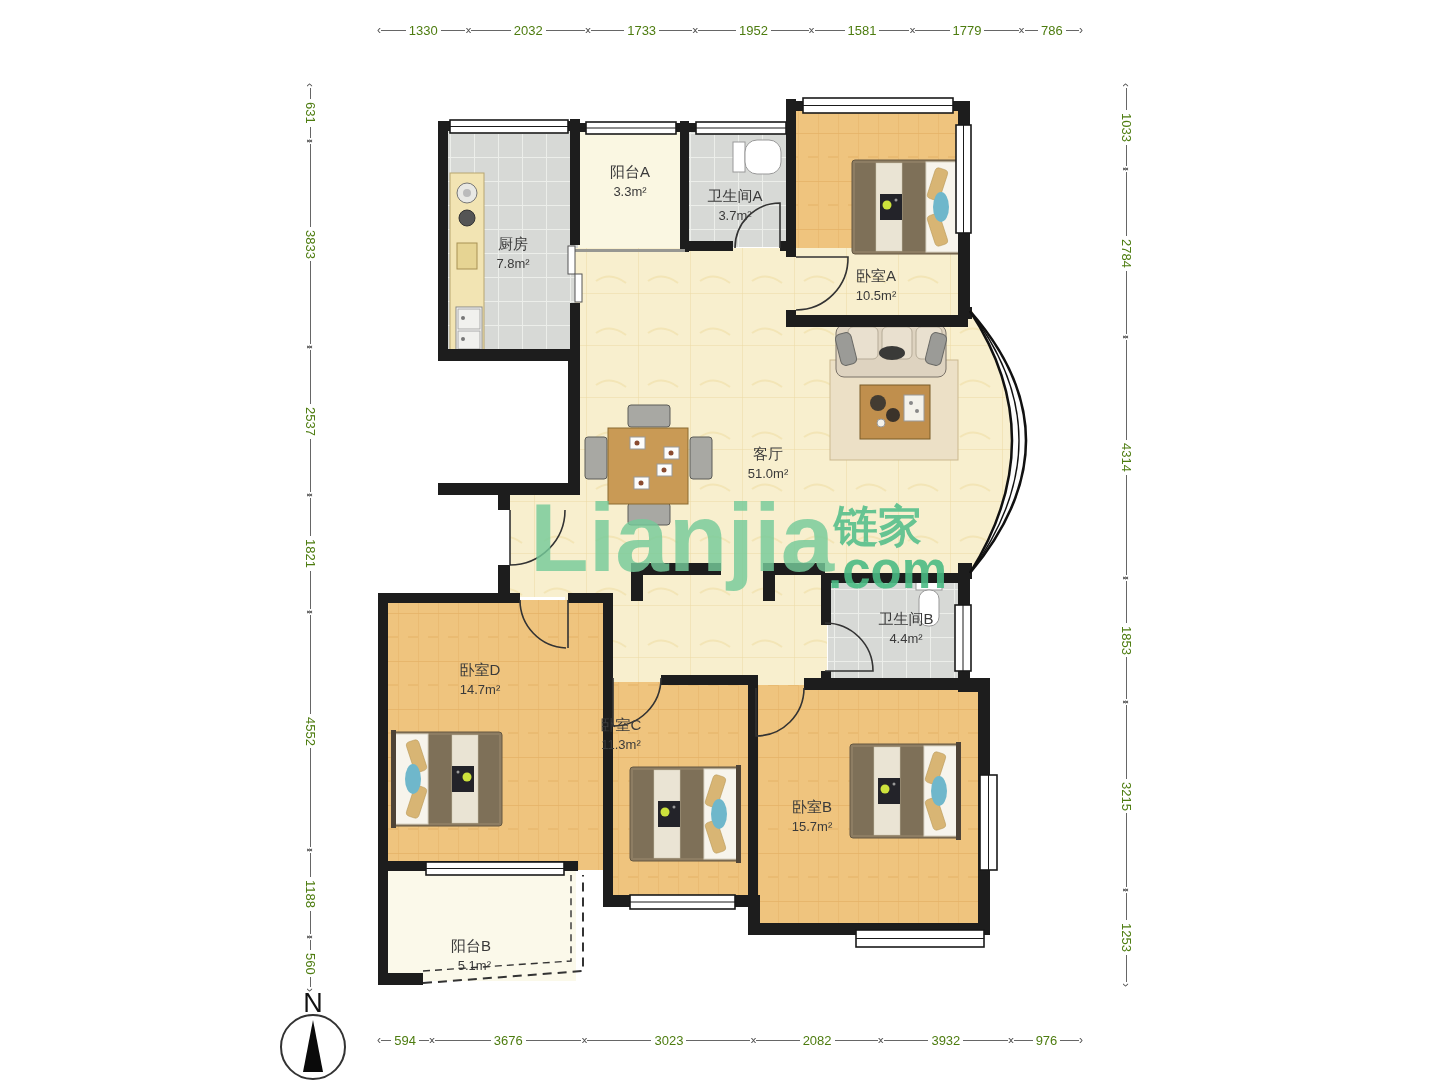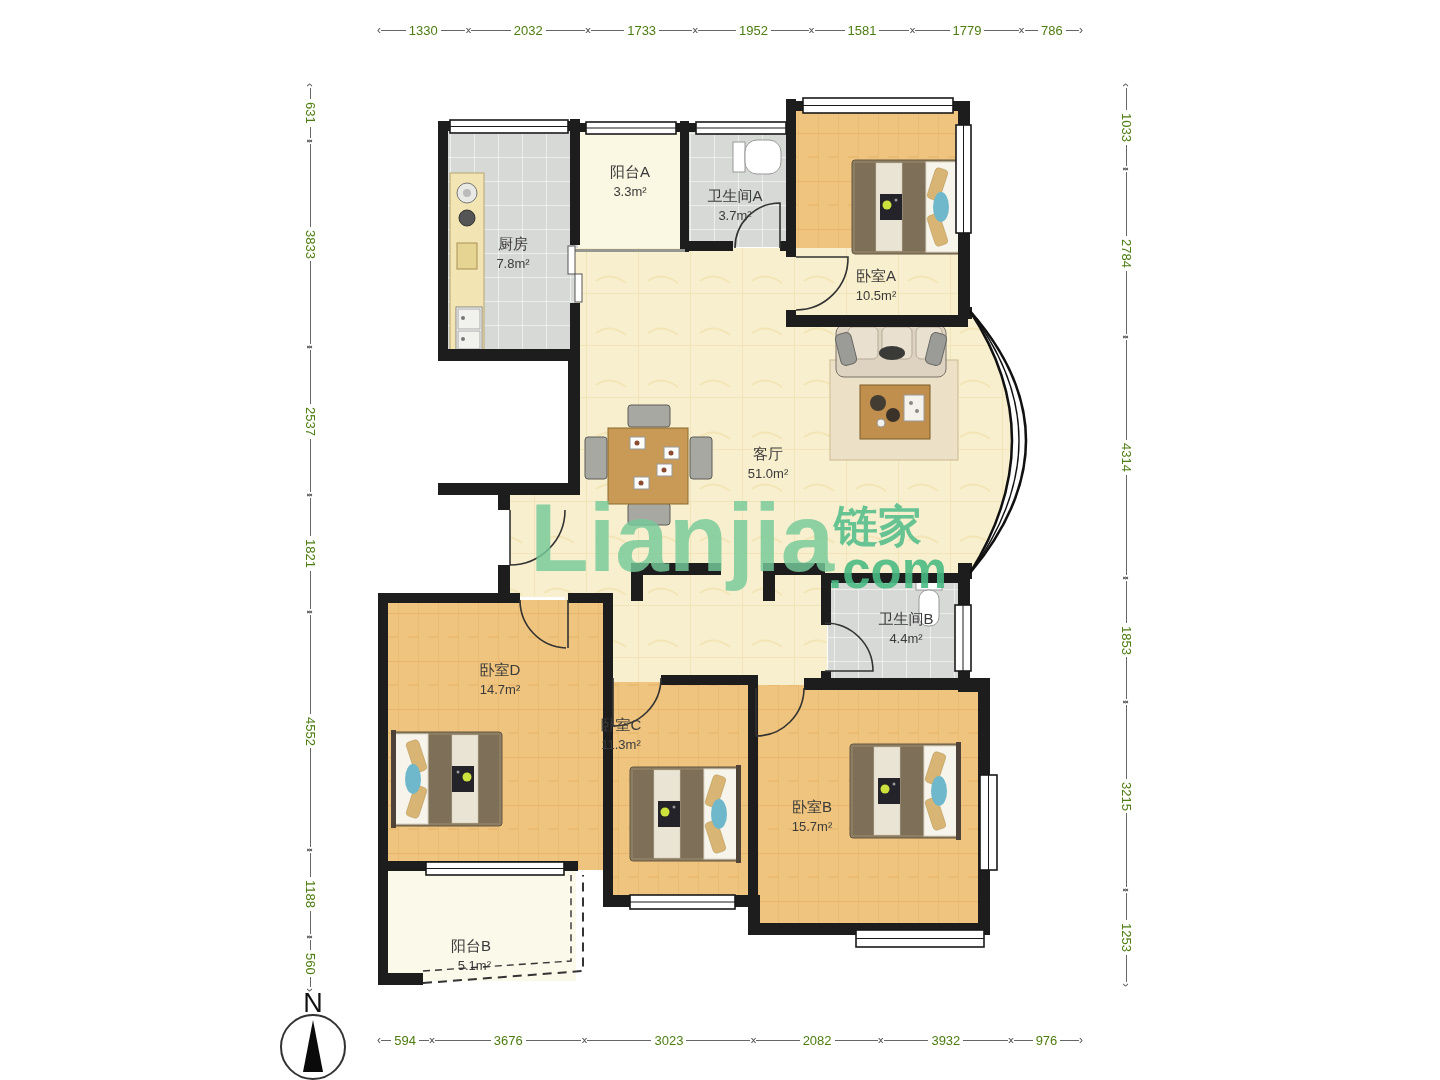--- a/index.html
+++ b/index.html
@@ -428,21 +428,21 @@
       <span class="ar">10.5m²</span>
     </div>
     <div class="room-label" style="left:390px;top:360px;">
       <span class="nm">客厅</span>
       <span class="ar">51.0m²</span>
     </div>
     <div class="room-label" style="left:528px;top:525px;">
       <span class="nm">卫生间B</span>
       <span class="ar">4.4m²</span>
     </div>
-    <div class="room-label" style="left:102px;top:576px;margin-left:20px;">
+    <div class="room-label" style="left:102px;top:576px;">
       <span class="nm">卧室D</span>
       <span class="ar">14.7m²</span>
     </div>
     <div class="room-label" style="left:243px;top:631px;">
       <span class="nm">卧室C</span>
       <span class="ar">11.3m²</span>
     </div>
     <div class="room-label" style="left:434px;top:713px;">
       <span class="nm">卧室B</span>
       <span class="ar">15.7m²</span>

